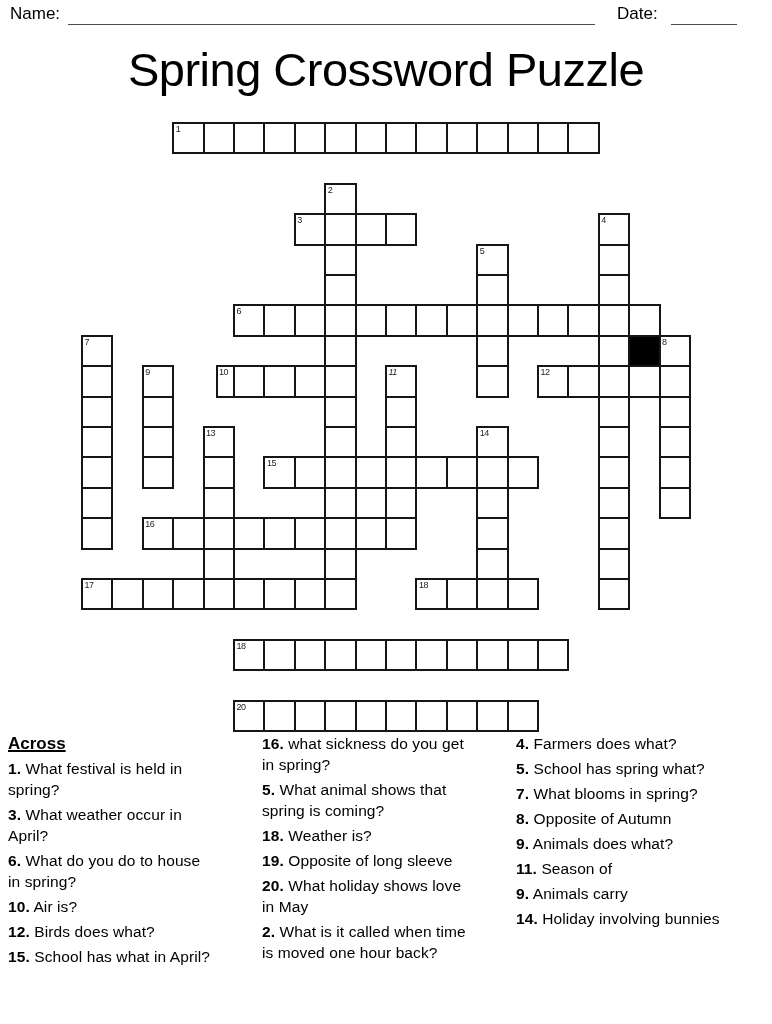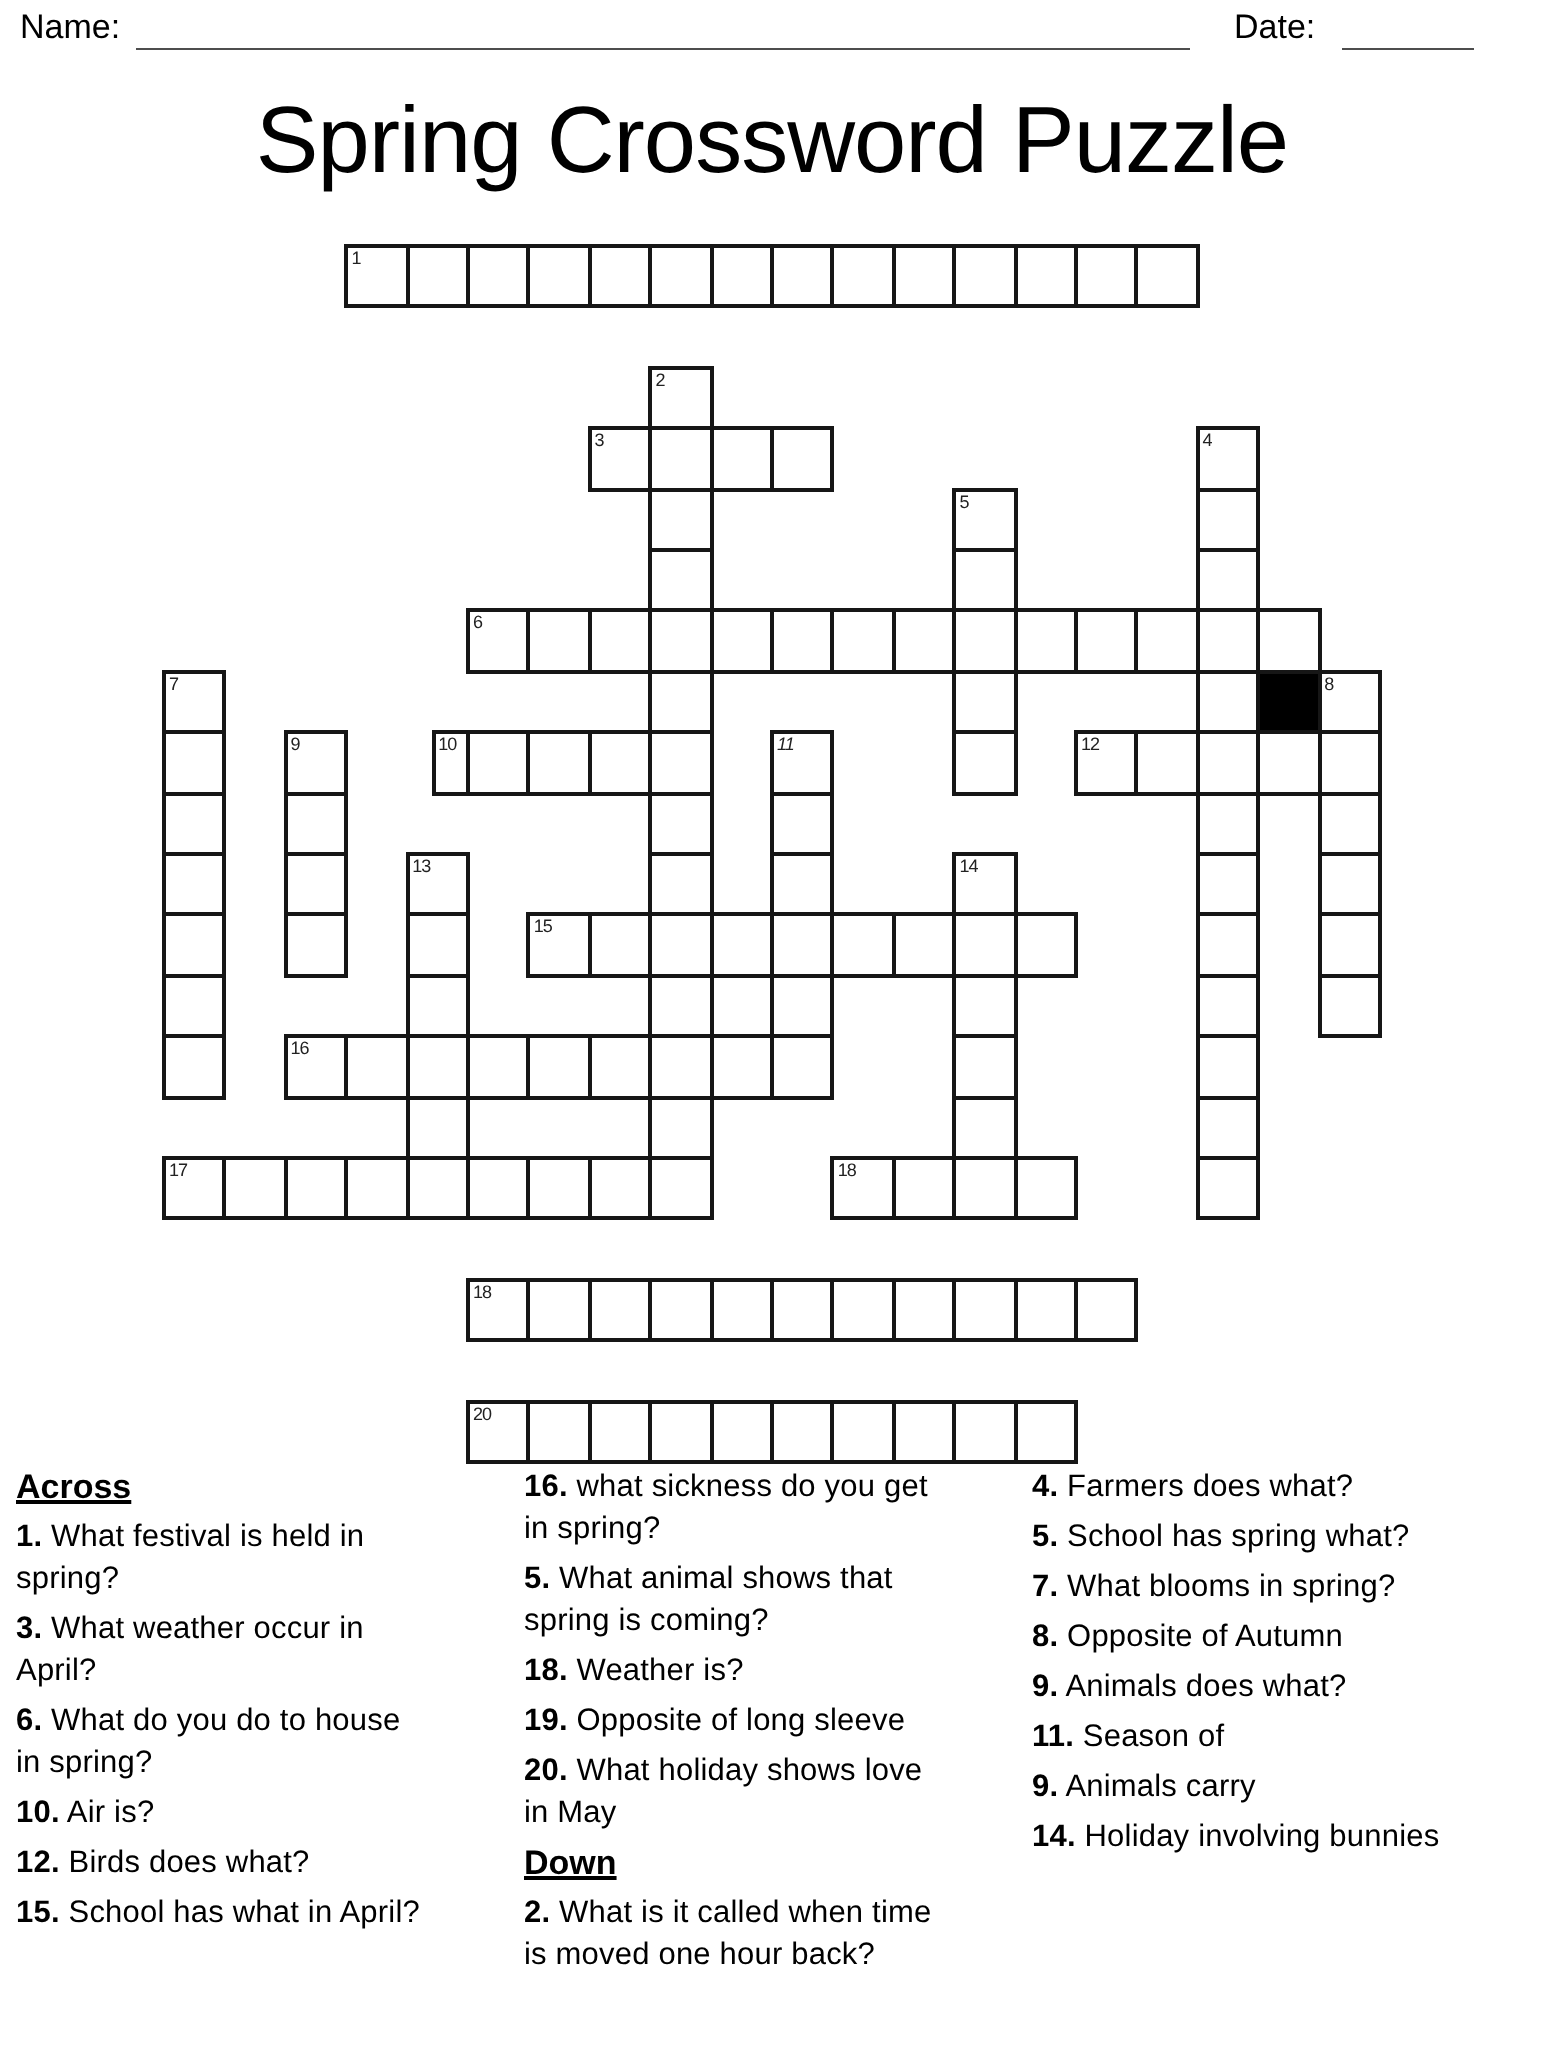--- a/index.html
+++ b/index.html
@@ -257,21 +257,20 @@
         <div class="clue"><b>10.</b> Air is?</div>
         <div class="clue"><b>12.</b> Birds does what?</div>
         <div class="clue"><b>15.</b> School has what in April?</div>
       </div>
     <div class="clue-col" id="clue-col-2">
         <div class="clue"><b>16.</b> what sickness do you get in spring?</div>
         <div class="clue"><b>5.</b> What animal shows that spring is coming?</div>
         <div class="clue"><b>18.</b> Weather is?</div>
         <div class="clue"><b>19.</b> Opposite of long sleeve</div>
         <div class="clue"><b>20.</b> What holiday shows love in May</div>
-        <div class="clue-header">Down</div>
         <div class="clue"><b>2.</b> What is it called when time is moved one hour back?</div>
       </div>
     <div class="clue-col" id="clue-col-3">
         <div class="clue"><b>4.</b> Farmers does what?</div>
         <div class="clue"><b>5.</b> School has spring what?</div>
         <div class="clue"><b>7.</b> What blooms in spring?</div>
         <div class="clue"><b>8.</b> Opposite of Autumn</div>
         <div class="clue"><b>9.</b> Animals does what?</div>
         <div class="clue"><b>11.</b> Season of</div>
         <div class="clue"><b>9.</b> Animals carry</div>

